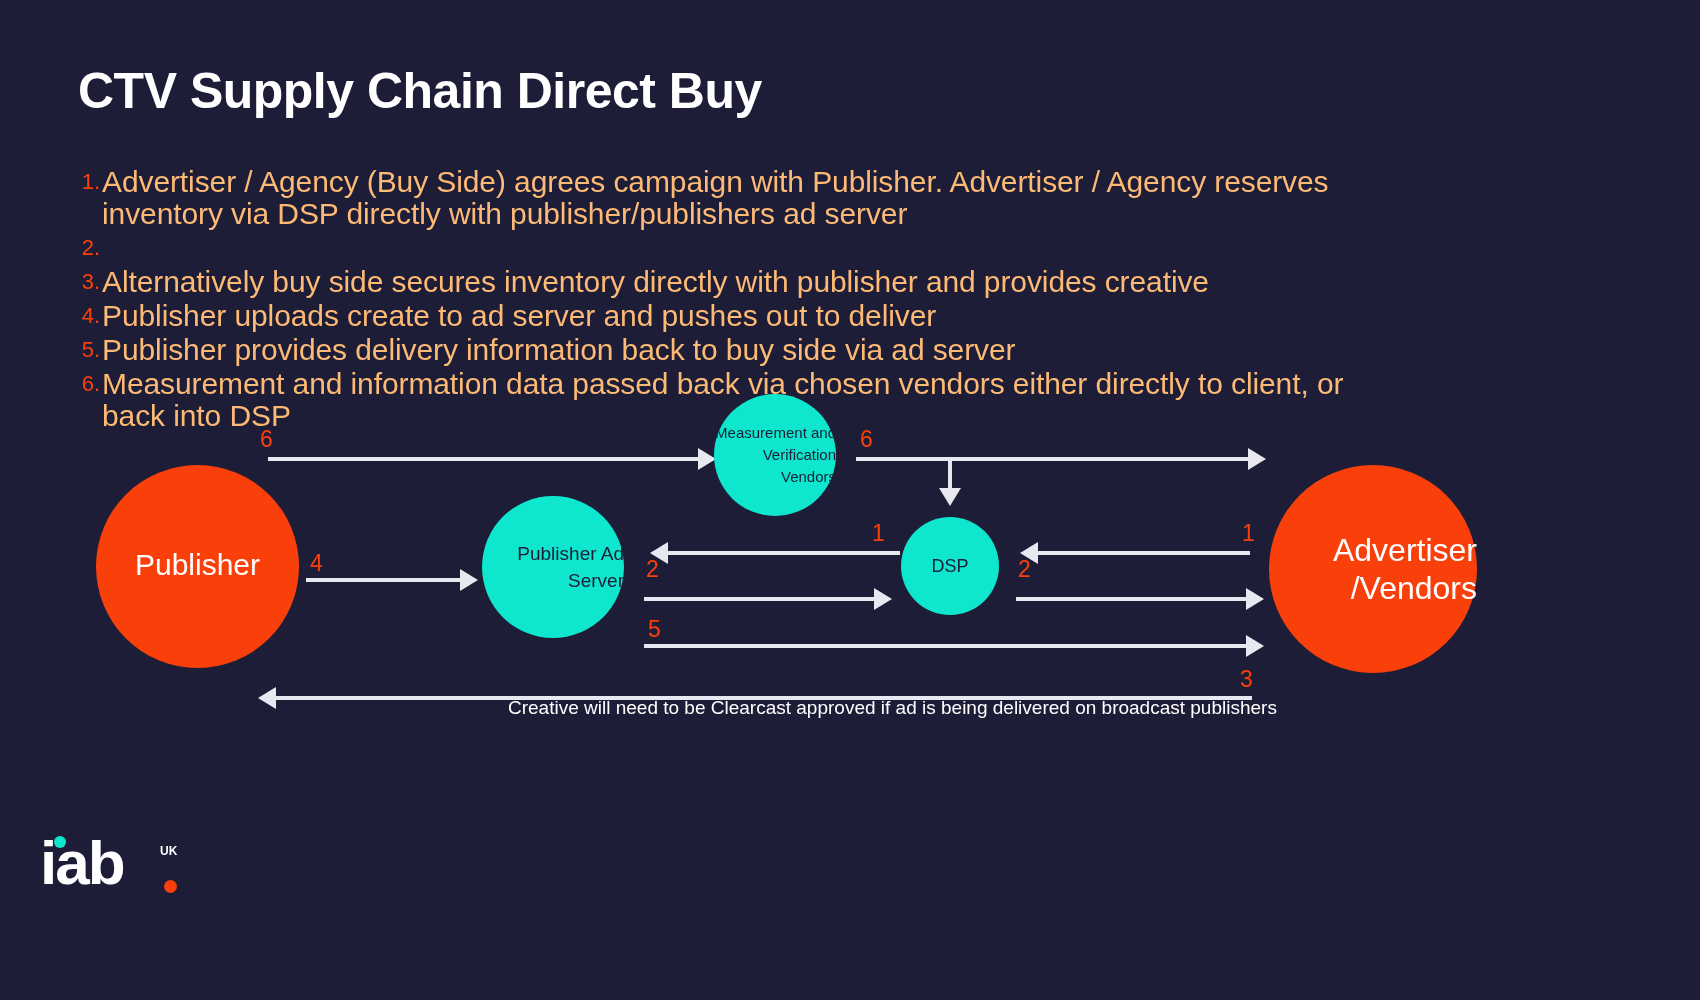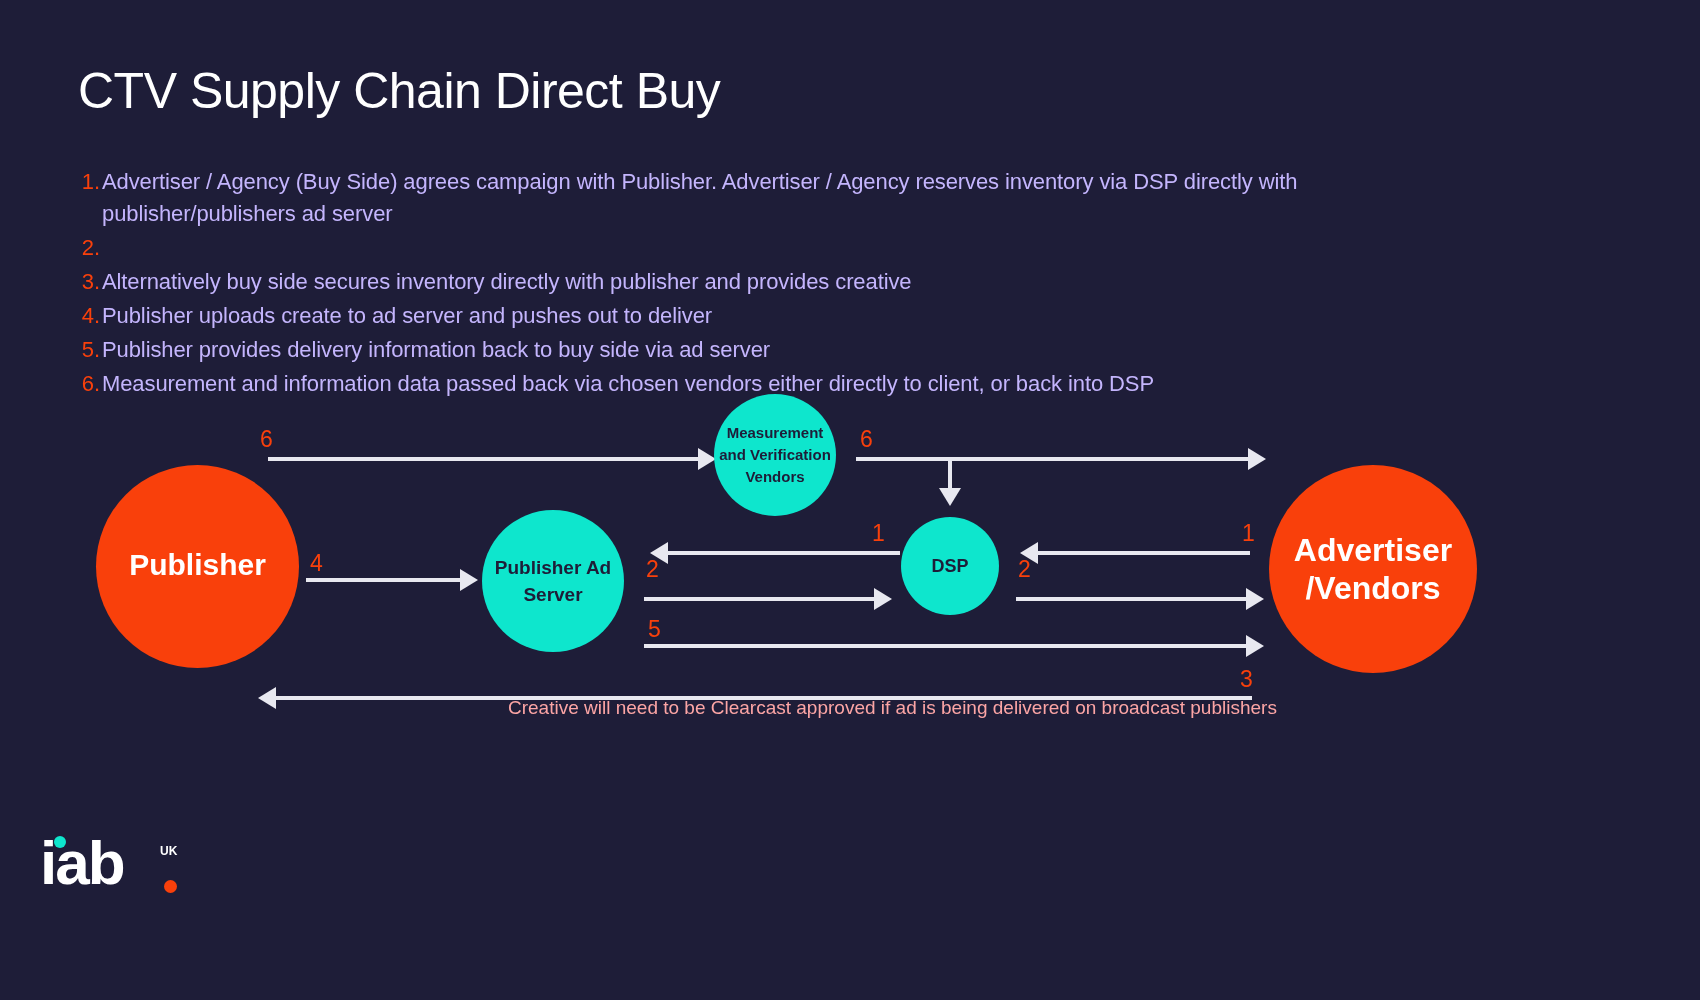--- a/index.html
+++ b/index.html
@@ -6,52 +6,51 @@
   html,body { width:1700px; height:1000px; }
   body {
     background:#1e1d38;
     font-family:"Liberation Sans", sans-serif;
     position:relative;
     overflow:hidden;
     color:#ffffff;
   }
   #page-title {
     position:absolute; left:78px; top:62px;
-    font-size:50px; font-weight:400; letter-spacing:-0.5px;
+    font-size:50px; font-weight:700; letter-spacing:-0.5px;
     color:#ffffff; white-space:nowrap;
   }
   #steps-list {
     position:absolute; left:80px; top:166px; width:1330px;
   }
   .step-row { display:flex; align-items:flex-start; margin-bottom:2px; }
   .step-num {
     color:#f9400b; font-size:22px; line-height:32px;
     width:22px; flex:none; text-align:right; padding-right:2px;
   }
   .step-text {
-    color:#c4b5fd; font-size:22px; line-height:32px; letter-spacing:-0.1px;
+    color:#fdba74; font-size:30px; line-height:32px; letter-spacing:-0.1px;
   }
 
   
   #diagram { position:absolute; left:0; top:390px; width:1700px; height:380px; }
 
   .circle {
     position:absolute; border-radius:50%;
     display:flex; flex-direction:column; align-items:center; justify-content:center;
-    text-align:center;
-    font-weight:bold;
+    text-align:right;
   }
   .orange { background:#f9400b; color:#ffffff; }
   .teal   { background:#0ee6cd; color:#1e1d38; }
 
   #publisher-circle { left:96px; top:75px; width:203px; height:203px; }
   #publisher-title { font-size:30px; line-height:34px; margin-bottom:4px; }
   #publisher-sub { font-size:17px; line-height:22px; padding:0 14px; }
 
-  #pub-ad-server-circle { left:482px; top:120px; width:142px; height:142px; }
+  #pub-ad-server-circle { left:482px; top:106px; width:142px; height:142px; }
   #pub-ad-server-label { font-size:19px; line-height:27px; }
 
   #mv-circle { left:714px; top:4px; width:122px; height:122px; }
   #mv-label { font-size:15px; line-height:22px; }
 
   #dsp-circle { left:901px; top:127px; width:98px; height:98px; }
   #dsp-label { font-size:18px; }
 
   #advertiser-circle { left:1269px; top:75px; width:208px; height:208px; }
   #advertiser-label { font-size:32px; line-height:38px; }
@@ -79,21 +78,21 @@
     border-top:18px solid #e8e8f0;
   }
   .v-line { position:absolute; width:4px; background:#e8e8f0; }
 
   .arrow-num {
     position:absolute; color:#f9400b; font-size:23px; line-height:23px;
   }
 
   #clearcast-note {
     position:absolute; left:508px; top:697px;
-    font-size:19px; color:#fca5a5; white-space:nowrap;text-align:center;
+    font-size:19px; color:#ffffff; white-space:nowrap;text-align:center;
   }
 
   
   #logo { position:absolute; left:40px; top:832px; width:200px; height:66px; }
   #logo-text {
     font-size:62px; font-weight:700; color:#ffffff;
     letter-spacing:-2px; line-height:62px; position:absolute; left:0; top:0;
   }
   #logo-dot-teal {
     position:absolute; left:14px; top:4px; width:12px; height:12px;

